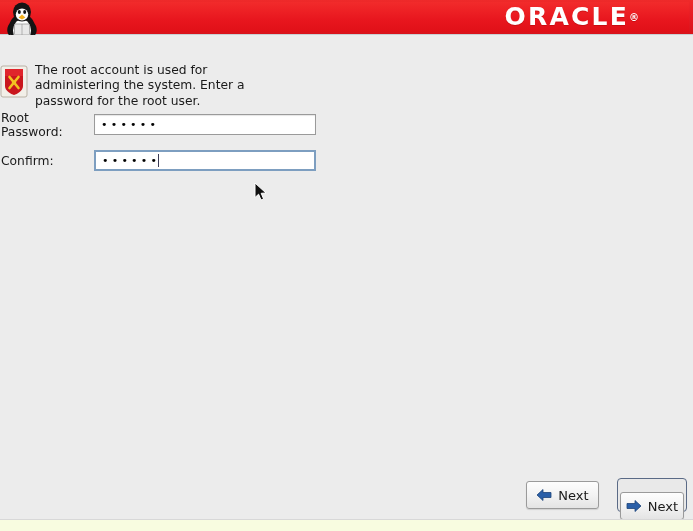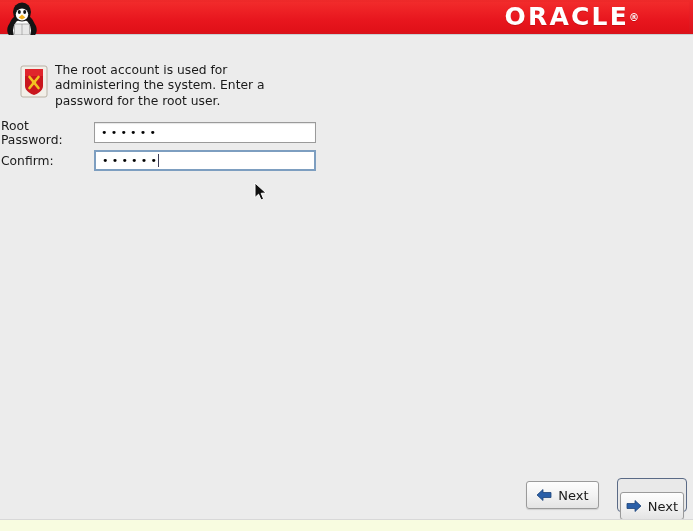--- a/index.html
+++ b/index.html
@@ -73,21 +73,21 @@
     position: absolute;
     left: 0;
     top: 35px;
     width: 693px;
     height: 484px;
     background: #ececec;
   }
 
   .info-block {
     position: absolute;
-    left: 20px;
+    left: 0;
     top: 28px;
     width: 320px;
     display: flex;
     align-items: flex-start;
   }
   .info-icon {
     flex: 0 0 auto;
     width: 28px;
     height: 33px;
     margin-right: 7px;
@@ -101,21 +101,21 @@
     width: 252px;
   }
 
   .field-row {
     position: absolute;
     left: 0;
     display: flex;
     align-items: center;
     height: 21px;
   }
-  .field-row.row1 { top: 87px; justify-content: flex-end; }
+  .field-row.row1 { top: 79px; justify-content: flex-end; }
   .field-row.row2 { top: 115px; }
 
   .field-label {
     width: 94px;
     text-align: left;
     padding-left: 1px;
     font-size: 12.3px;
     color: #1a1a1a;
     box-sizing: border-box;
     font-family: "DejaVu Sans", "Liberation Sans", sans-serif;

